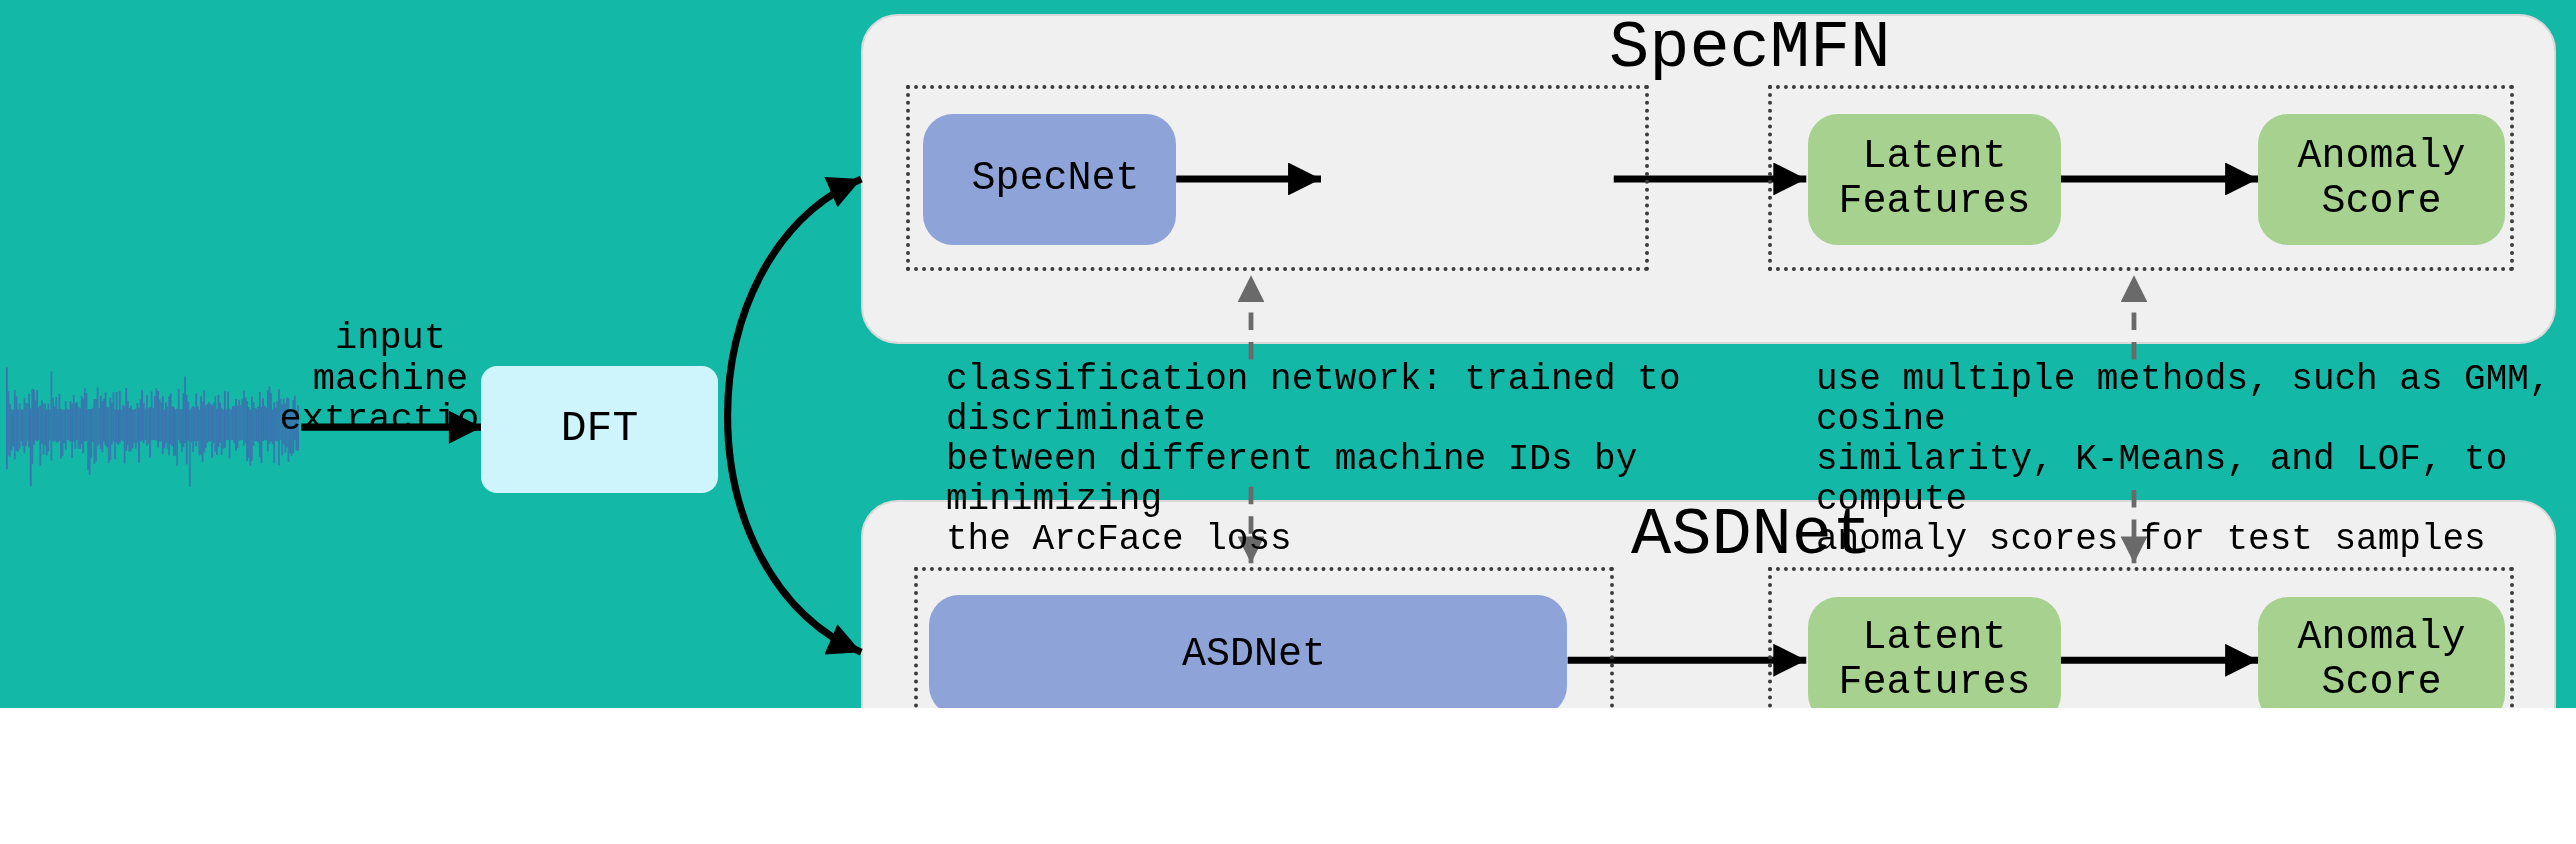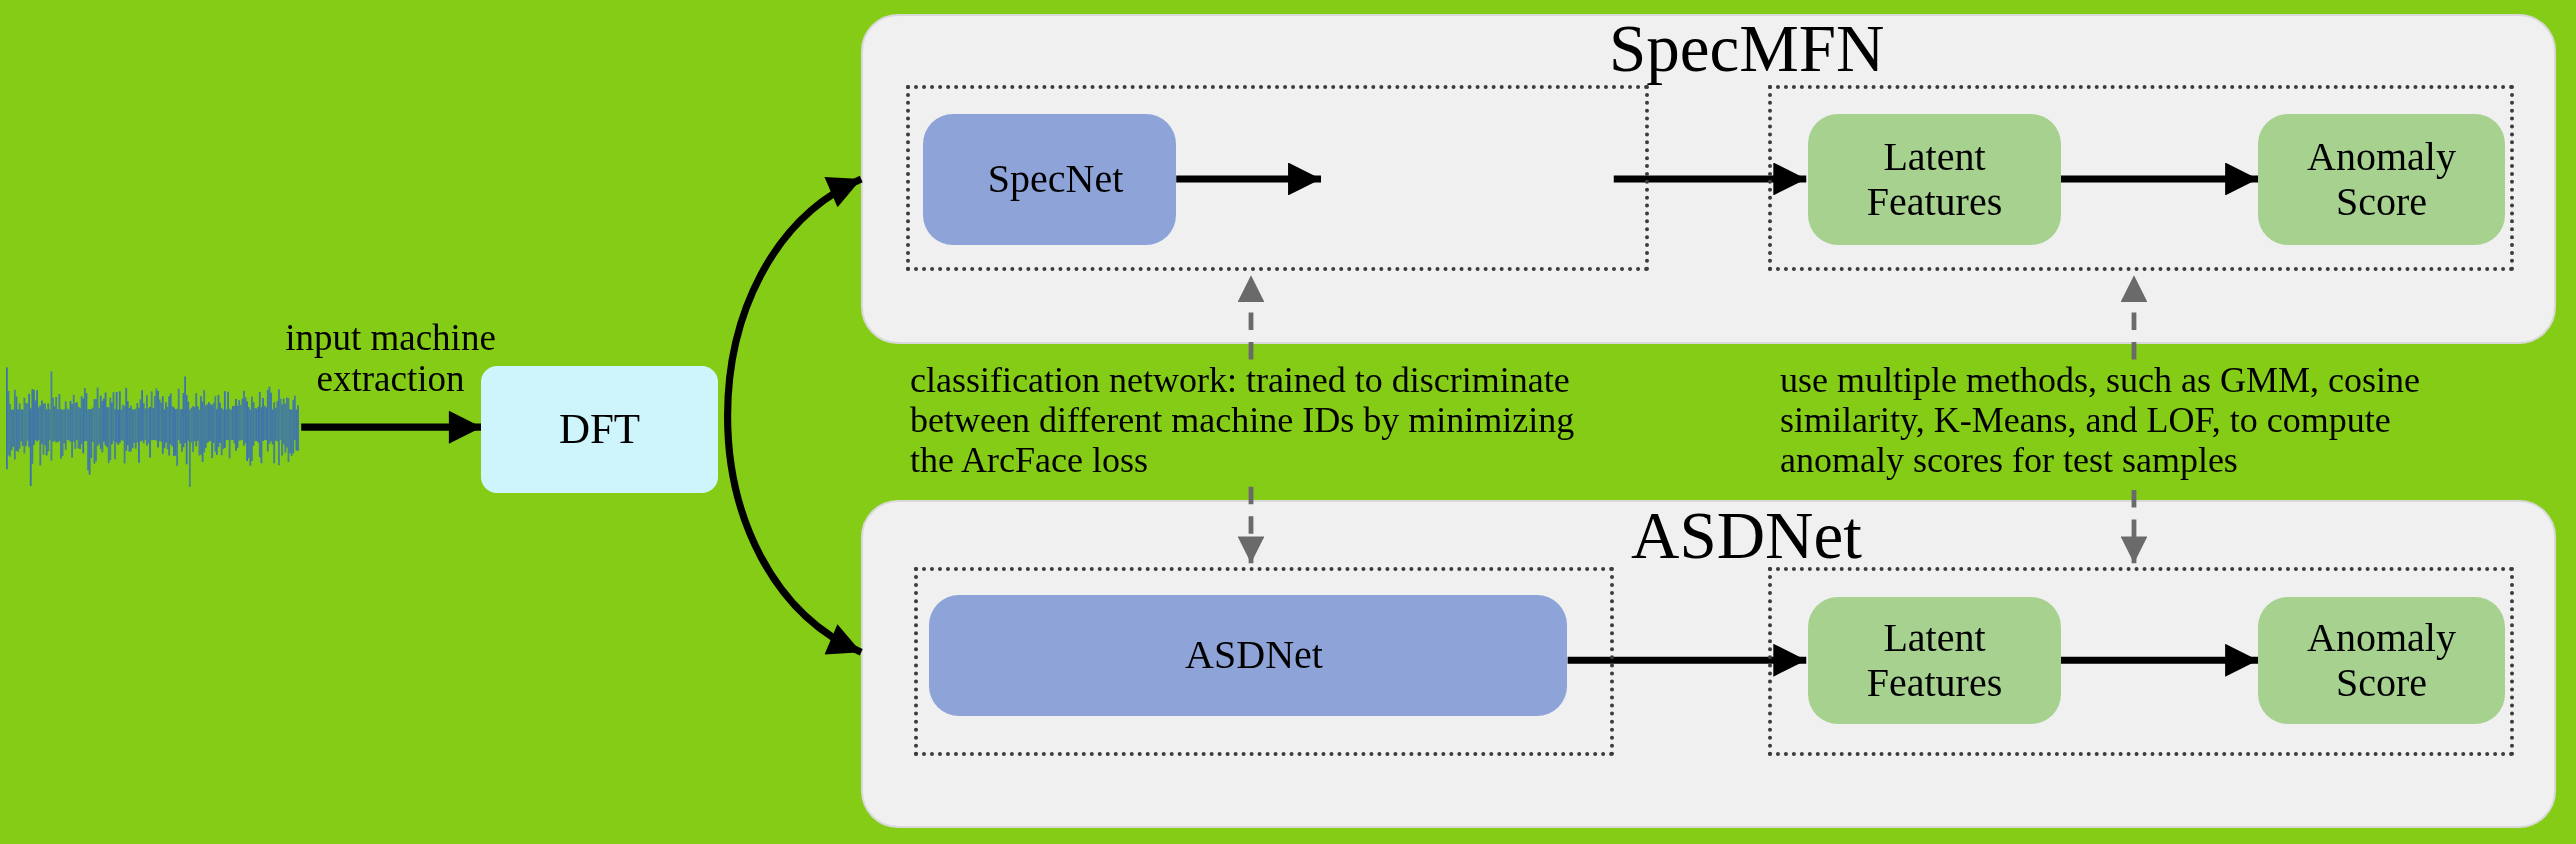--- a/index.html
+++ b/index.html
@@ -1,20 +1,20 @@
 <!DOCTYPE html>
 <html style="--container_bg: #F0F0F0; --container_border: #D9D9D9; --blue_box: #8EA4D9; --green_box: #A6D18F; --cyan_box: #CDF5FB; --dotted_border: #3C3C3C; --dash_gray: #6A6A6A; --ink: #000000; --waveform_blue: #3B72B0;font-size:12.7px"><head>
 <meta charset="utf-8">
 <style>
   html,body{margin:0;padding:0;background:#ffffff;}
   .canvas{
     position:relative;
-    width:2576px;height:844px;
-    background:#84cc16;
-    font-family:Liberation Serif, serif;
+    width:2576px;height:708px;
+    background:#14b8a6;
+    font-family:Liberation Mono, monospace;
     color:#000;
     overflow:hidden;
   }
   .layer{position:absolute;left:0;top:0;width:2576px;height:844px;}
   svg.layer{pointer-events:none;}
   .container{
     position:absolute;
     background:var(--container_bg);
     border:2.4px solid var(--container_border);
     border-radius:37px;
@@ -50,20 +50,21 @@
     text-align:center;
     font-size:37px;
     line-height:1.1;
     white-space:pre-line;
   }
   .annotation{
     position:absolute;
     font-size:36px;
     line-height:40px;
     white-space:pre-line;
+    margin-left:36px;
   }
 </style>
 </head>
 <body>
 
 <div class="canvas">
 
   <div class="container" style="left:861px;top:13.5px;width:1695px;height:330px;"></div>
   <div class="container" style="left:861px;top:500px;width:1695px;height:328px;"></div>
 

